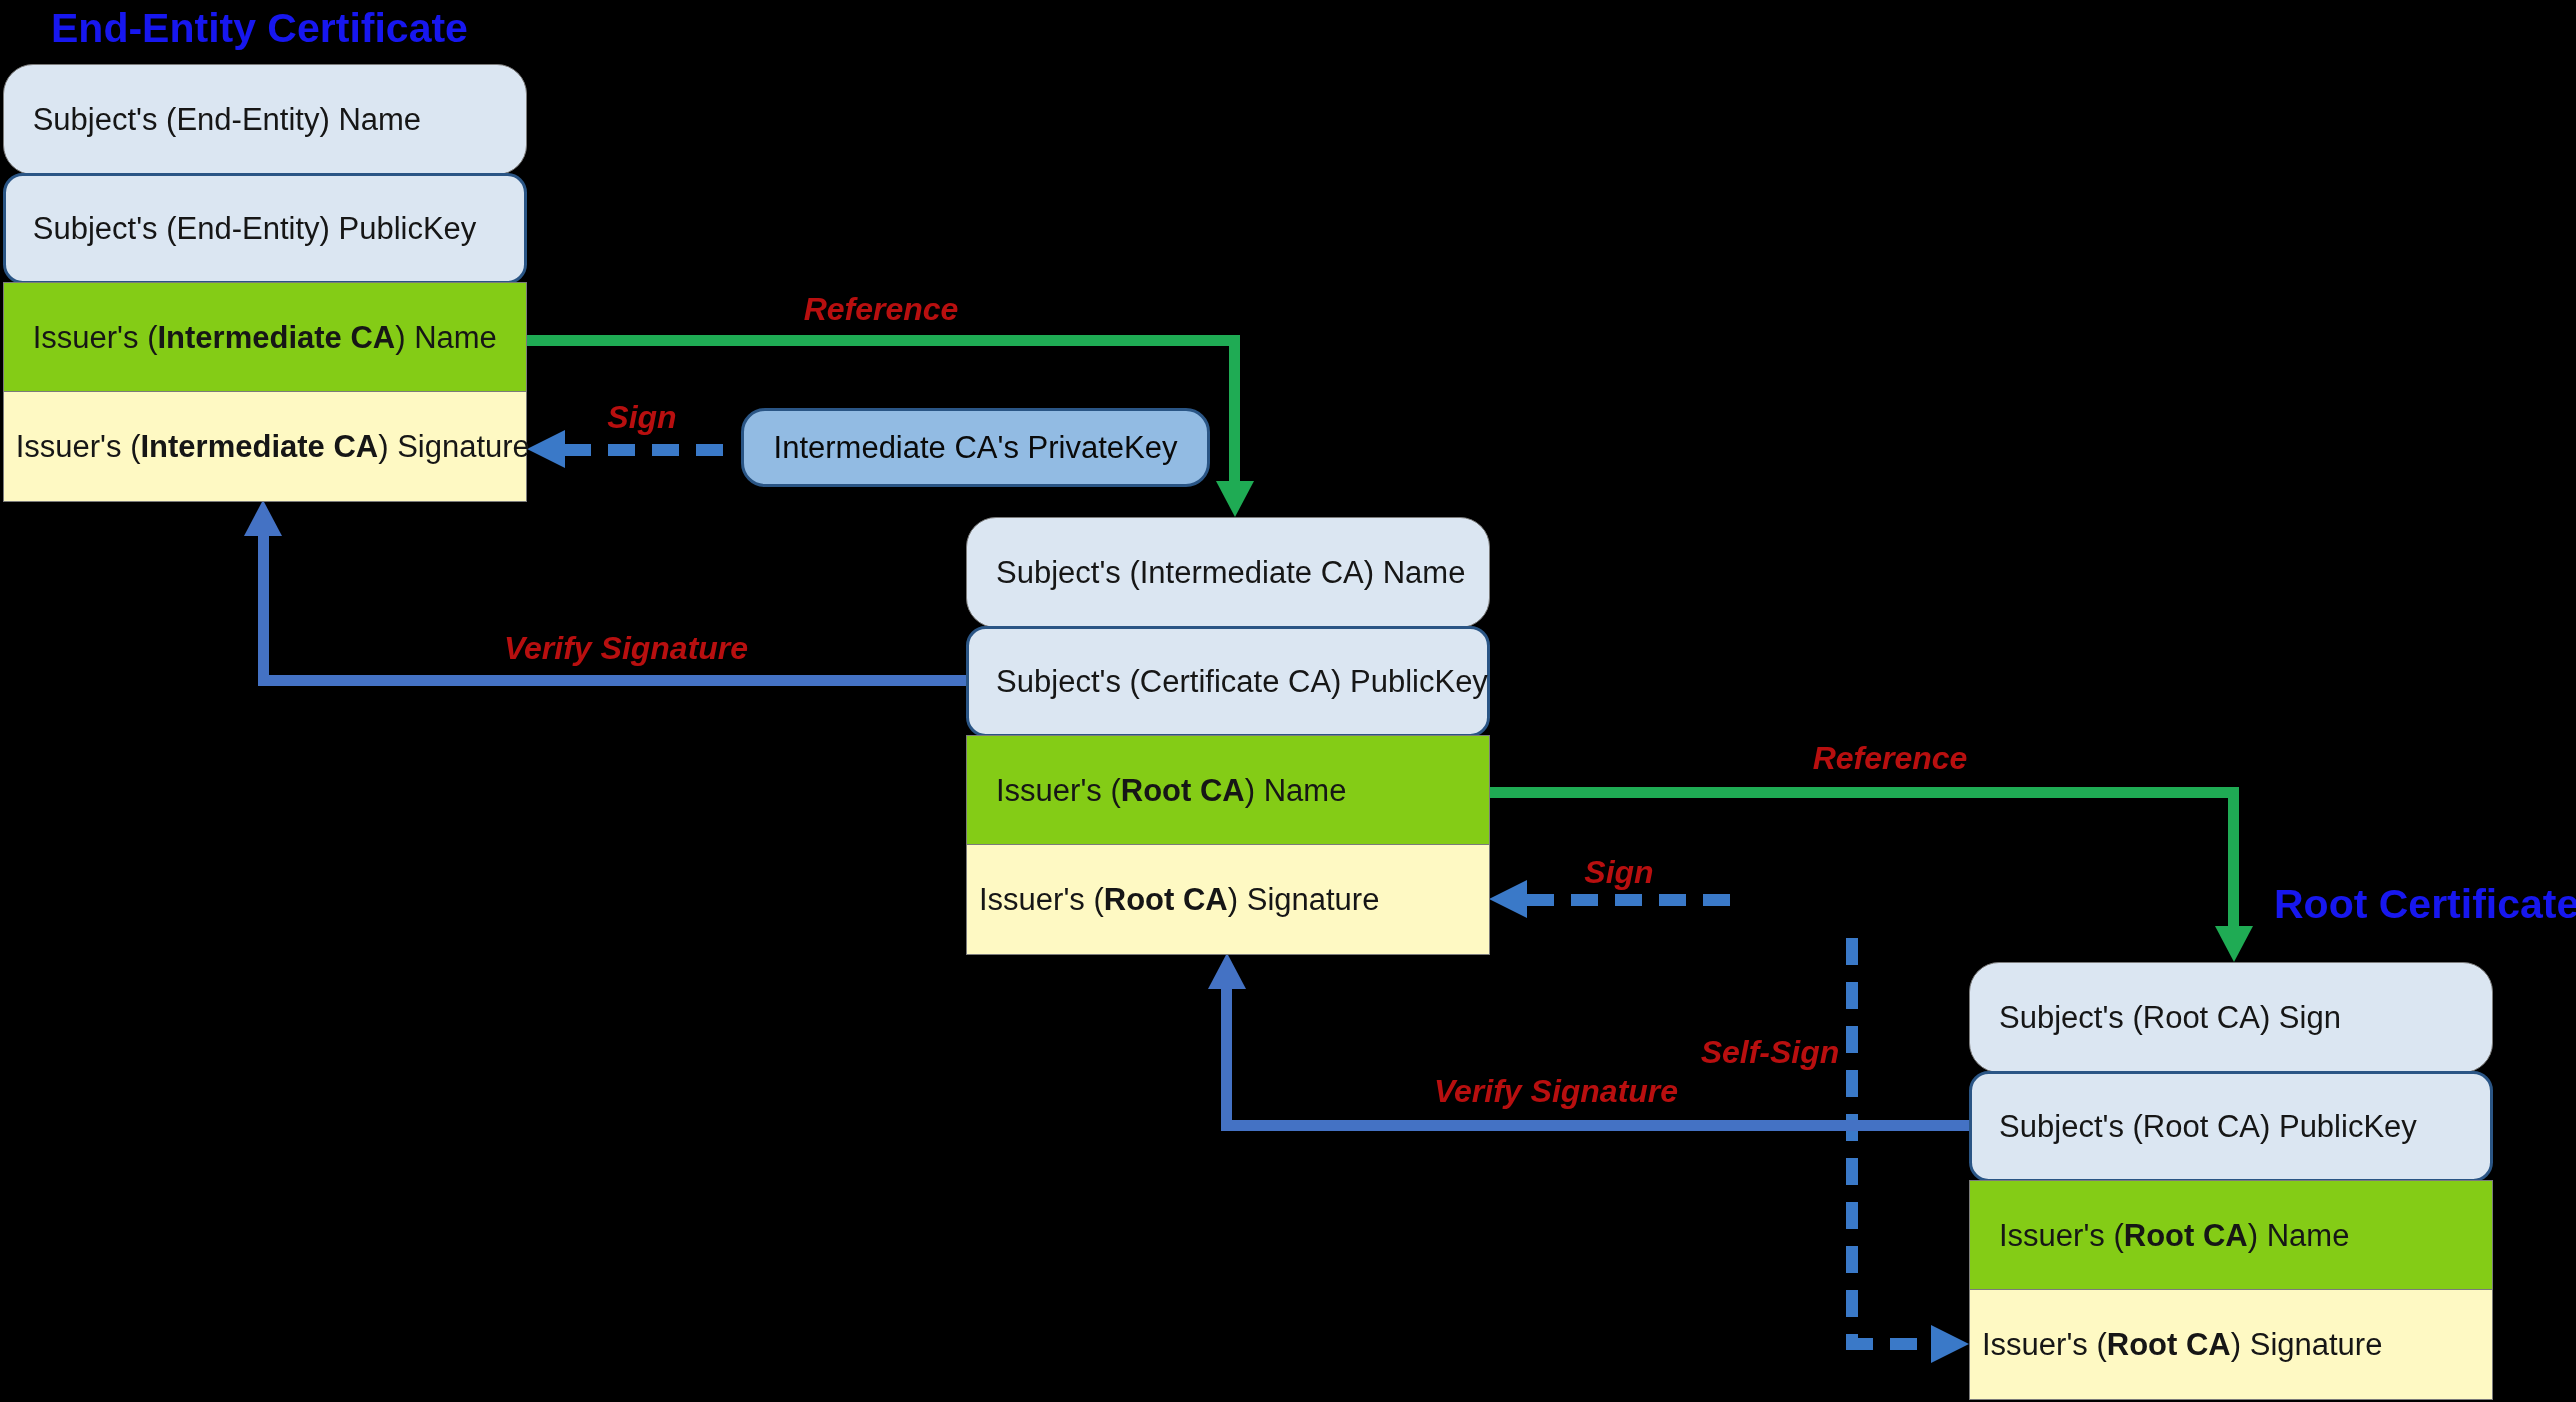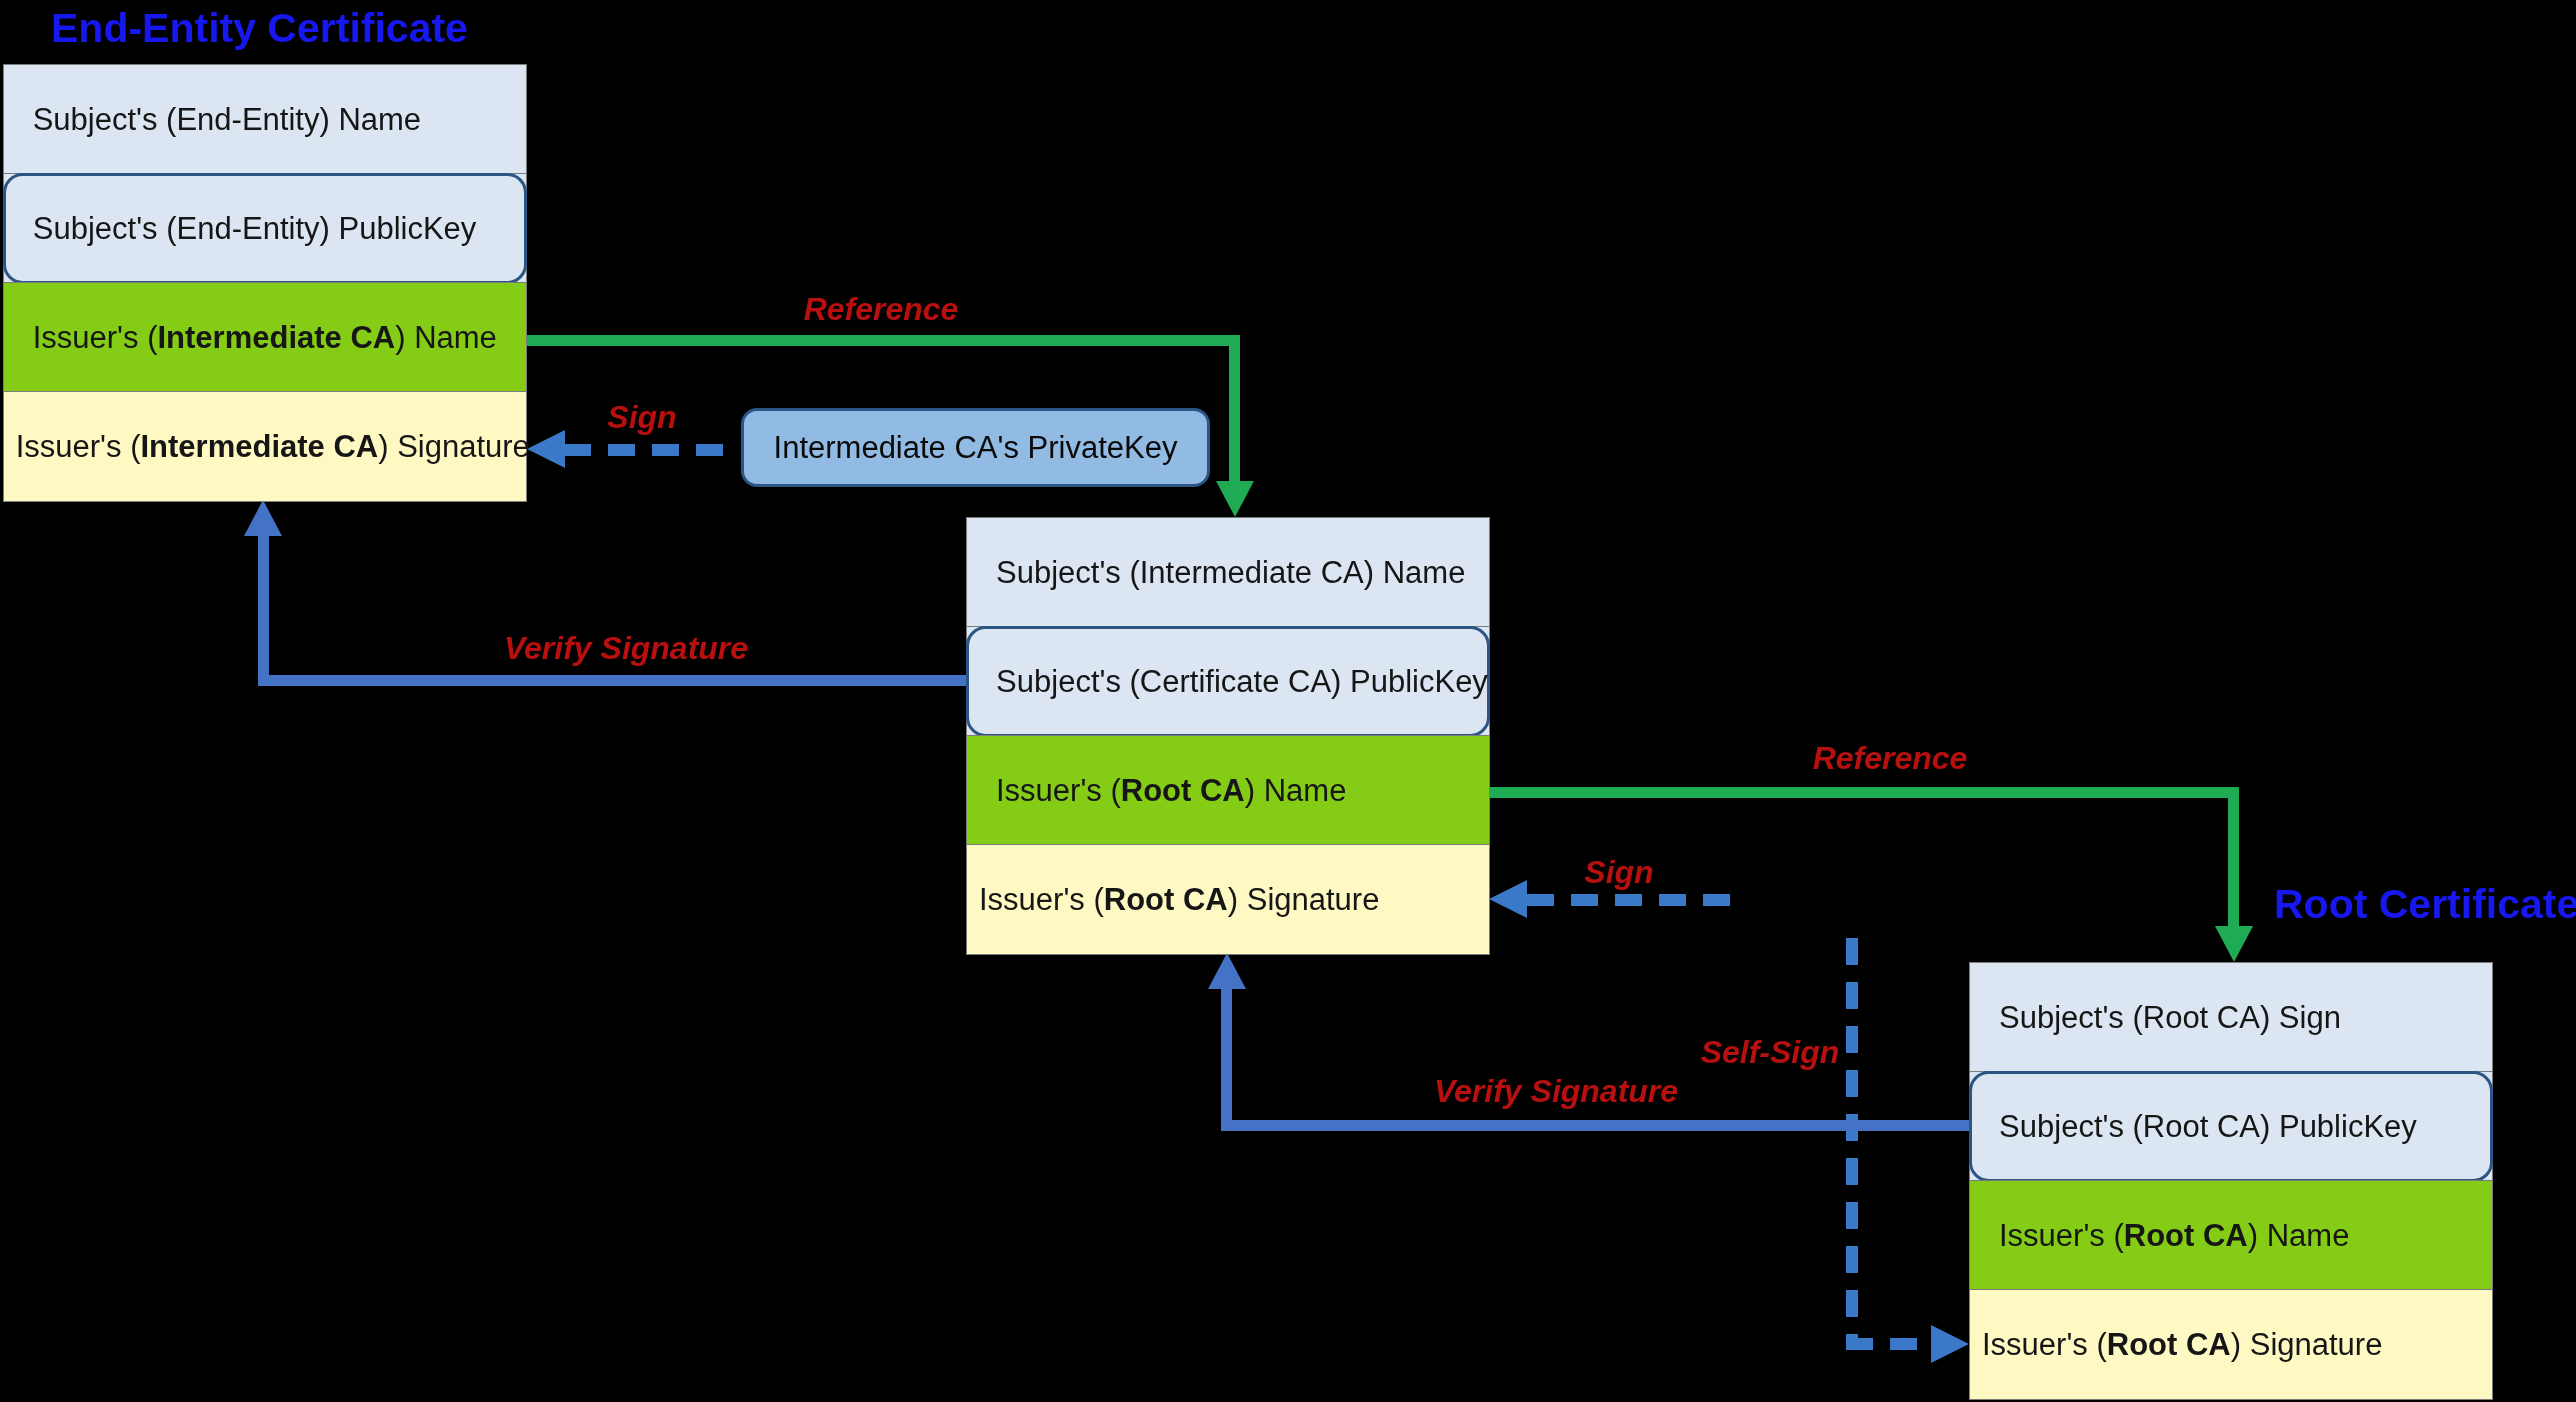--- a/index.html
+++ b/index.html
@@ -5,34 +5,34 @@
   html,body{margin:0;padding:0;background:#000;}
   .canvas{position:relative;width:2576px;height:1402px;background:#000;
           font-family:"Liberation Sans",sans-serif;overflow:hidden;}
 
   
   .cert{position:absolute;width:524px;}
   .row{position:absolute;left:0;width:524px;height:111px;border:1.8px solid #7b7b7b;
        box-sizing:border-box;display:flex;align-items:center;padding-left:29px;
        font-size:31px;color:#161616;white-space:nowrap;}
   .row.r0{top:0;}  .row.r1{top:109px;}  .row.r2{top:218px;}  .row.r3{top:327px;}
-  .row.blue{background:#dbe6f2;} .row.green{background:#84cc16;} .row.white{background:#fef9c3;padding-left:12px;}
+  .row.blue{background:#dbe6f2;border-radius:30px;} .row.green{background:#84cc16;} .row.white{background:#fef9c3;padding-left:12px;}
   .row.pkrow{padding:0;}
   .pk-outline{position:absolute;inset:-0.9px;border:3.6px solid #2a5585;border-radius:19.7px;
        background:#dbe6f2;display:flex;align-items:center;padding-left:27px;box-sizing:border-box;
        font-size:31px;color:#161616;white-space:nowrap;}
 
   #cert1{left:2.7px;top:64px;}  #cert2{left:966px;top:517px;}  #cert3{left:1969px;top:962px;}
 
   
   .title{position:absolute;font-size:41px;font-weight:bold;color:#1717ef;white-space:nowrap;}
   #title1{left:51px;top:5.4px;}  #title2{left:1284px;top:434px;}  #title3{left:2274px;top:881px;}
 
   
-  .pk{position:absolute;background:#92bbe3;border:3.6px solid #2a5585;border-radius:16px;
+  .pk{position:absolute;background:#92bbe3;border:3.6px solid #2a5585;border-radius:24px;
       display:flex;align-items:center;justify-content:center;font-size:31px;color:#0a0a0a;
       box-sizing:border-box;white-space:nowrap;}
   #pk1{left:741px;top:408px;width:469px;height:79px;}
   #pk2{left:1733px;top:860px;width:451px;height:79px;}
 
   
   .seg{position:absolute;}
   .g{background:#1fab54;}
   .b{background:#4472c4;}
   .dash-h{background:repeating-linear-gradient(90deg,#3a79c8 0 27px,transparent 27px 44px);}

